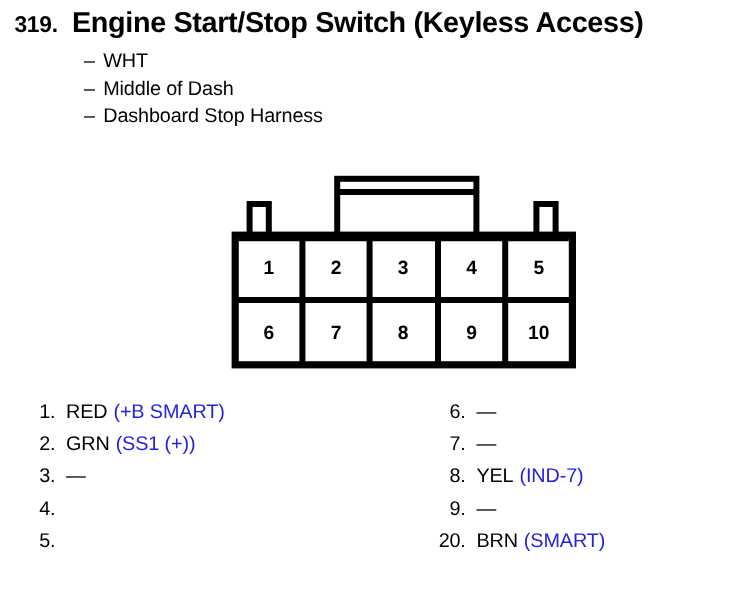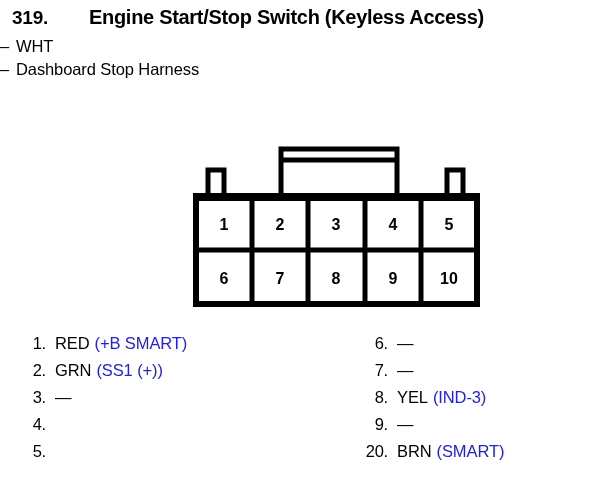--- a/index.html
+++ b/index.html
@@ -29,29 +29,29 @@
     padding-left: 12px;
   }
   .title-num {
     font-size: 19px;
     font-weight: bold;
     letter-spacing: -0.2px;
     width: 48px;
     flex: 0 0 48px;
   }
   .title-text {
-    font-size: 20px;
+    font-size: 24px;
     font-weight: bold;
     letter-spacing: -0.3px;
     white-space: nowrap;
-    margin-left: 29px;
   }
 
   .sub-list {
     margin-top: 6px;
+    padding-left: 70px;
   }
   .sub-item {
     font-size: 16.5px;
     line-height: 23px;
     white-space: nowrap;
     letter-spacing: -0.1px;
   }
   .sub-dash {
     display: inline-block;
     width: 16px;
@@ -121,20 +121,23 @@
 <div class="header">
   <div class="title-row">
     <span class="title-num">319.</span>
     <span class="title-text">Engine Start/Stop Switch (Keyless Access)</span>
   </div>
   <div class="sub-list">
     <div class="sub-item">
       <span class="sub-dash">–</span><span>WHT</span>
     </div>
     <div class="sub-item">
+      <span class="sub-dash">–</span><span>Middle of Dash</span>
+    </div>
+    <div class="sub-item">
       <span class="sub-dash">–</span><span>Dashboard Stop Harness</span>
     </div>
   </div>
 </div>
 
 <div class="connector">
   <svg class="conn-svg" width="292" height="166" viewBox="0 0 292 166" xmlns="http://www.w3.org/2000/svg">
 
     <g>
       <rect x="91" y="5" width="116" height="50" fill="#ffffff" stroke="#000000" stroke-width="5"></rect>
@@ -203,21 +206,21 @@
     <div class="pin-row">
       <span class="pin-idx">6.</span>
       <span class="pin-body"><span class="empty-dash">—</span><span class="signal"></span></span>
     </div>
     <div class="pin-row">
       <span class="pin-idx">7.</span>
       <span class="pin-body"><span class="empty-dash">—</span><span class="signal"></span></span>
     </div>
     <div class="pin-row">
       <span class="pin-idx">8.</span>
-      <span class="pin-body"><span class="wire-color">YEL</span><span class="signal">(IND-3)</span></span>
+      <span class="pin-body"><span class="wire-color">YEL</span><span class="signal">(IND-7)</span></span>
     </div>
     <div class="pin-row">
       <span class="pin-idx">9.</span>
       <span class="pin-body"><span class="empty-dash">—</span><span class="signal"></span></span>
     </div>
     <div class="pin-row">
       <span class="pin-idx">20.</span>
       <span class="pin-body"><span class="wire-color">BRN</span><span class="signal">(SMART)</span></span>
     </div>
   </div>

